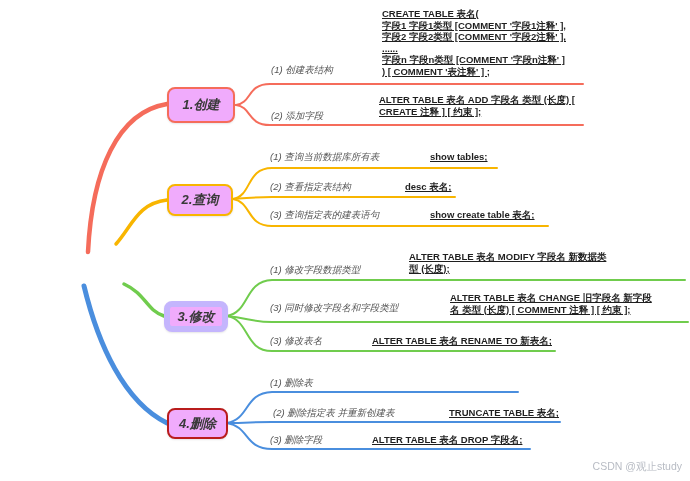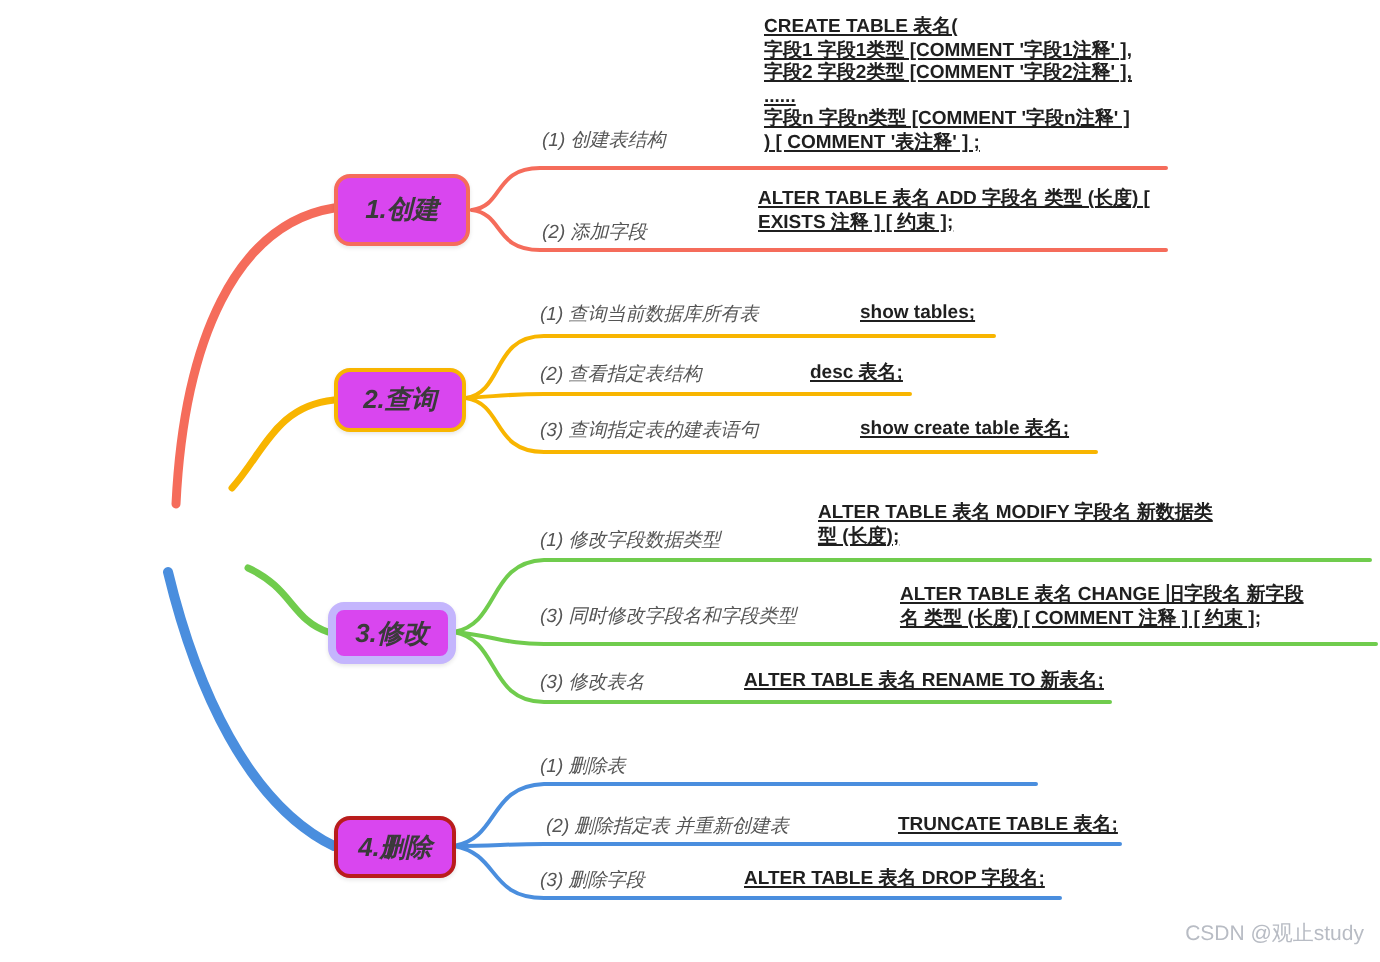--- a/index.html
+++ b/index.html
@@ -2,32 +2,32 @@
 <html><head>
 <meta charset="utf-8">
 <style>
   html,body{margin:0;padding:0;background:#ffffff;}
   .canvas{
     position:relative;width:690px;height:481px;background:#ffffff;overflow:hidden;
     font-family:"Liberation Sans","DejaVu Sans",sans-serif;
   }
   .canvas svg{position:absolute;left:0;top:0;}
   .node{
-    position:absolute;background:#d946ef;border-radius:8px;
+    position:absolute;background:#f0abfc;border-radius:8px;
     display:flex;align-items:center;justify-content:center;
     box-shadow:0 1px 2px rgba(0,0,0,.10);box-sizing:border-box;z-index:2;
   }
   .root-node{
     border:2px solid #9da6b5;font-size:19px;font-weight:bold;color:#111;
     letter-spacing:1px;
   }
   .branch-node{font-size:13px;font-style:italic;font-weight:bold;color:#3a3a3a;}
   .b-create{border:2px solid #f56c5b;}
   .b-query{border:2px solid #f8b500;font-style:italic;}
-  .b-modify{border:4px solid #c4b5fd;}
+  .b-modify{border:6px solid #c4b5fd;}
   .b-delete{border:2px solid #b91c1c;}
   .leaf-label{
     position:absolute;font-size:9.5px;font-style:italic;color:#555;
     white-space:pre;z-index:2;
   }
   .leaf-code{
     position:absolute;font-size:9.5px;font-weight:bold;color:#1f1f1f;
     white-space:pre;line-height:11.6px;z-index:2;text-decoration:underline;
   }
   .watermark{
@@ -78,21 +78,21 @@
 
   <div class="leaf-label" style="left:271px;top:64px">(1) 创建表结构</div>
   <div class="leaf-code" style="left:382px;top:8px">CREATE TABLE 表名(
 字段1 字段1类型 [COMMENT '字段1注释' ],
 字段2 字段2类型 [COMMENT '字段2注释' ],
 ......
 字段n 字段n类型 [COMMENT '字段n注释' ]
 ) [ COMMENT '表注释' ] ;</div>
   <div class="leaf-label" style="left:271px;top:110px">(2) 添加字段</div>
   <div class="leaf-code" style="left:379px;top:94px">ALTER TABLE 表名 ADD 字段名 类型 (长度) [
-EXISTS 注释 ] [ 约束 ];</div>
+CREATE 注释 ] [ 约束 ];</div>
 
   <div class="leaf-label" style="left:270px;top:151px">(1) 查询当前数据库所有表</div>
   <div class="leaf-code" style="left:430px;top:151px">show tables;</div>
   <div class="leaf-label" style="left:270px;top:181px">(2) 查看指定表结构</div>
   <div class="leaf-code" style="left:405px;top:181px">desc 表名;</div>
   <div class="leaf-label" style="left:270px;top:209px">(3) 查询指定表的建表语句</div>
   <div class="leaf-code" style="left:430px;top:209px">show create table 表名;</div>
 
   <div class="leaf-label" style="left:270px;top:264px">(1) 修改字段数据类型</div>
   <div class="leaf-code" style="left:409px;top:251px">ALTER TABLE 表名 MODIFY 字段名 新数据类

